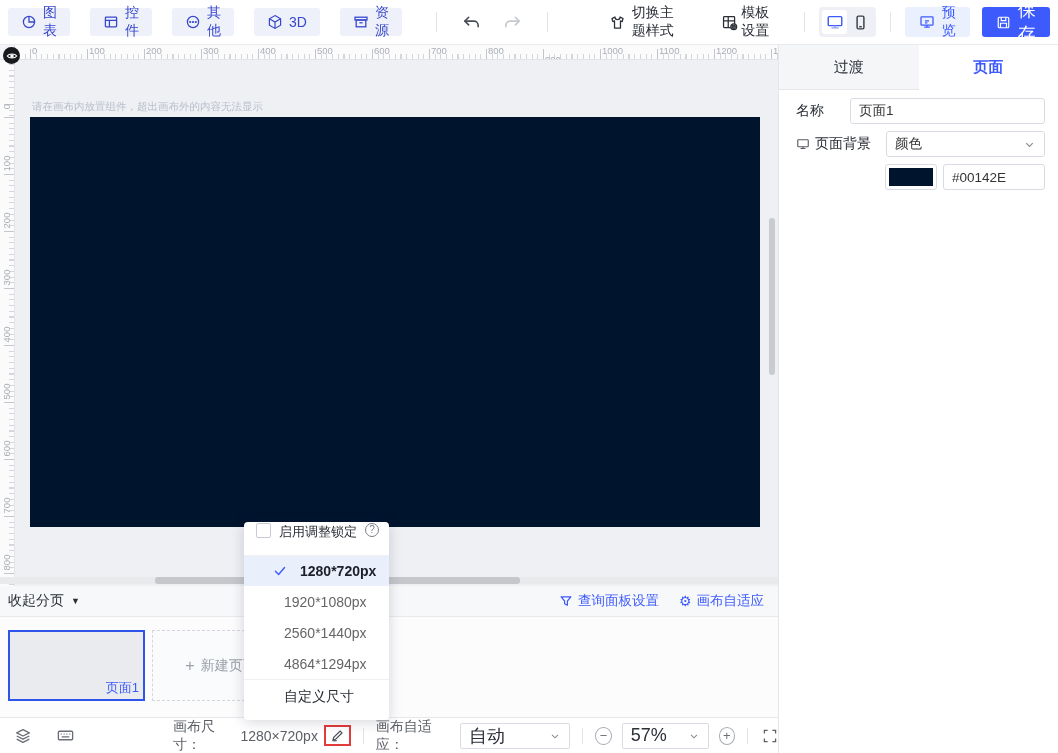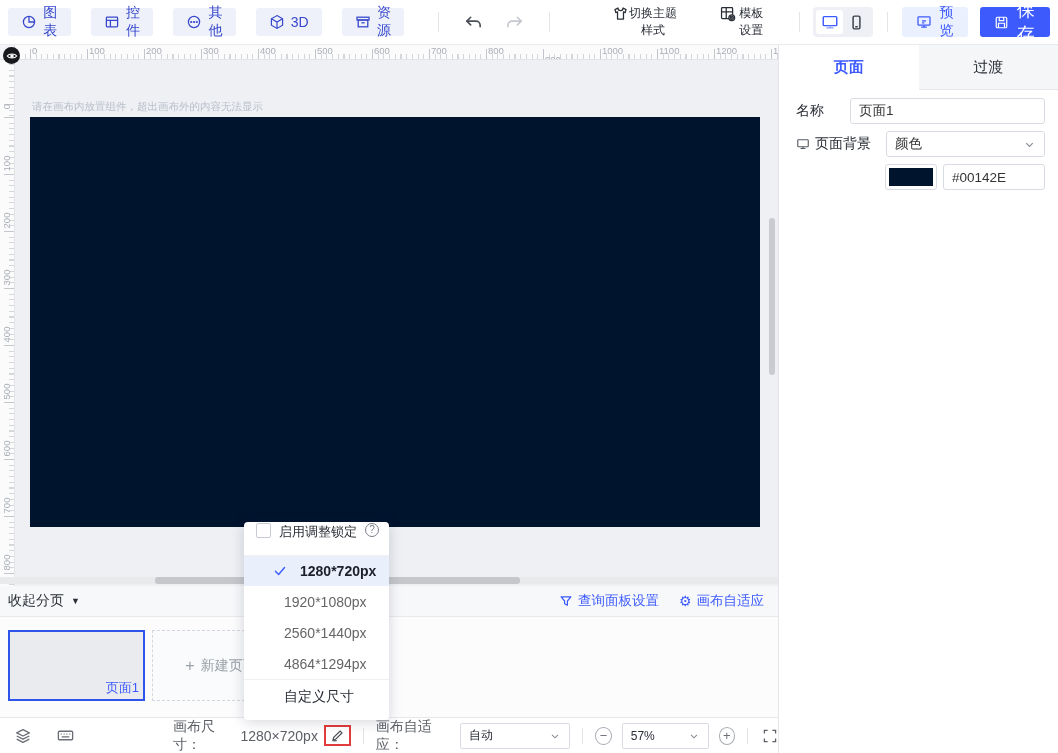--- a/index.html
+++ b/index.html
@@ -9,21 +9,21 @@
 
   
   #topbar { position:absolute; left:0; top:0; width:1058px; height:45px; background:#fff;
             border-bottom:1px solid #e8eaed; display:flex; align-items:center; padding:0 8px; }
   .nav-btn { height:28px; display:flex; align-items:center; gap:6px; background:#eef1fa; color:#3747cc;
              border:none; border-radius:3px; padding:0 13px; font-size:14px; cursor:pointer; margin-right:20px;
              font-family:inherit; }
   .nav-btn svg { display:block; }
   .tb-sep { width:1px; height:20px; background:#e3e5e9; margin:0 14px; }
   .hist-btn { background:none; border:none; padding:0 6px; margin:0 5px; cursor:pointer; display:flex; align-items:center; }
-  .tb-text-btn { display:flex; background:none; border:none; font-size:12px;
+  .tb-text-btn { display:flex; align-items:center; background:none; border:none; font-size:14px;
                  color:#2a2e36; cursor:pointer; font-family:inherit; }
   #theme-btn { margin-left:48px; }
   #template-btn { margin-left:42px; }
   #device-toggle { width:80px; height:30px; background:#eef0f5; border-radius:4px; display:flex; align-items:center; padding:3px; }
   .device-seg { flex:1; height:24px; display:flex; align-items:center; justify-content:center; border-radius:3px; cursor:pointer; }
   .device-seg.active { background:#fff; }
   #preview-btn { height:30px; display:flex; align-items:center; gap:7px; background:#eaf0fd; color:#3d5afe;
                  border:none; border-radius:3px; padding:0 14px; font-size:14px; cursor:pointer; margin-right:12px; font-family:inherit; }
   #save-btn { height:30px; display:flex; align-items:center; gap:7px; background:#3d5bfc; color:#fff;
               border:none; border-radius:3px; padding:0 14px; font-size:18px; cursor:pointer; font-family:inherit; }
@@ -75,21 +75,21 @@
   #statusbar { position:absolute; left:0; top:717px; width:778px; height:36px; background:#fff;
                border-top:1px solid #e6e8eb; display:flex; align-items:center; color:#5c6066; }
   .sb-icon-btn { background:none; border:none; padding:0; cursor:pointer; display:flex; align-items:center; }
   #layers-btn { margin-left:14px; }
   #keyboard-btn { margin-left:24px; }
   #canvas-size-label { margin-left:98px; font-size:14px; color:#5c6066; }
   #canvas-size-value { margin-left:4px; font-size:14px; color:#5c6066; }
   #pencil-wrap { margin-left:6px; border:2px solid #e23b3b; padding:1px 4px; display:flex; align-items:center; }
   .sb-sep { width:1px; height:16px; background:#e3e5e9; margin:0 12px; }
   .sb-select { height:26px; border:1px solid #d9dce3; border-radius:2px; background:#fff; display:flex;
-               align-items:center; padding:0 8px; font-size:12px; color:#2a2e36; cursor:pointer; }
+               align-items:center; padding:0 8px; font-size:18px; color:#2a2e36; cursor:pointer; }
   #fit-select { width:120px; margin-left:8px; }
   #zoom-select { width:94px; margin-left:10px; margin-right:10px; }
   .sb-select .chev { margin-left:auto; }
   .round-btn { width:18px; height:18px; border-radius:50%; border:1px solid #a9adb5; background:#fff; color:#6a6e76;
                font-size:13px; line-height:15px; text-align:center; cursor:pointer; padding:0; font-family:inherit; }
   #expand-btn { margin-left:2px; }
 
   
   #right-panel { position:absolute; left:778px; top:45px; width:280px; height:708px; background:#fff; border-left:1px solid #e4e6ea; }
   #panel-tabs { display:flex; height:45px; }
@@ -402,22 +402,22 @@
       <span class="icon">
         <svg width="16" height="16" viewBox="0 0 20 20" fill="none" stroke="#5c6066" stroke-width="1.6">
             <path d="M3 7 V3 H7 M13 3 H17 V7 M17 13 V17 H13 M7 17 H3 V13"></path>
           </svg>
       </span>
     </button>
   </div>
 
   <div id="right-panel">
     <div id="panel-tabs">
+      <div class="panel-tab">过渡</div>
       <div class="panel-tab active">页面</div>
-      <div class="panel-tab">过渡</div>
     </div>
     <div id="panel-form">
       <div class="form-row">
         <span class="form-label">名称</span>
         <input class="form-input" value="页面1" style="">
       </div>
       <div class="form-row">
         <span class="form-label">
           <span class="icon">
             <svg width="14" height="14" viewBox="0 0 20 20" fill="none" stroke="#555a62" stroke-width="1.6">

